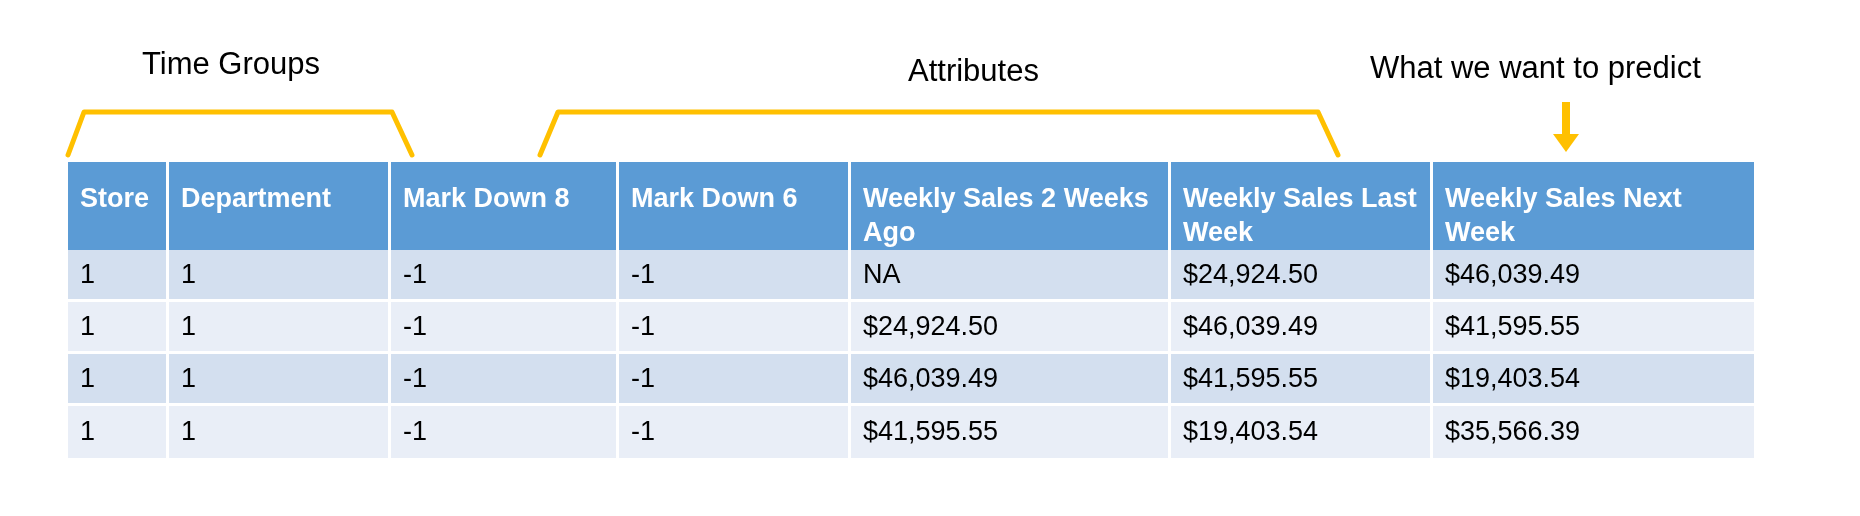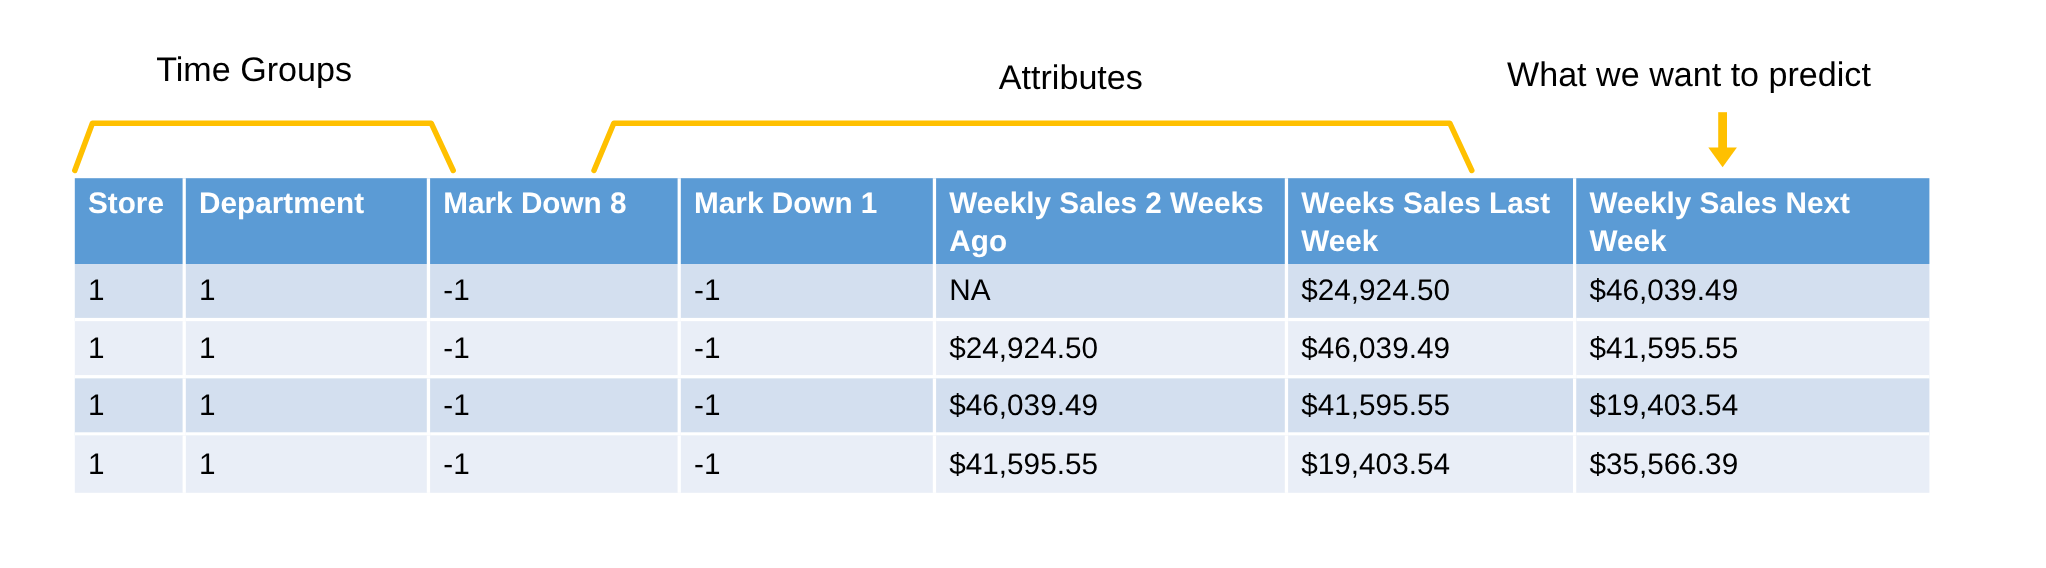--- a/index.html
+++ b/index.html
@@ -52,21 +52,21 @@
     table-layout: fixed;
     font-family: "Liberation Sans", sans-serif;
   }
   #data-table th {
     background: #5B9BD5;
     color: #ffffff;
     font-size: 27px;
     font-weight: bold;
     text-align: left;
     vertical-align: top;
-    padding: 7px 0 0 12px;
+    padding: 20px 0 0 12px;
     height: 78px;
     border-right: 3px solid #ffffff;
     line-height: 1.25;
     box-sizing: border-box;
   }
   #data-table th:last-child { border-right: none; }
   #data-table td {
     font-size: 27px;
     color: #000000;
     text-align: left;
@@ -123,23 +123,23 @@
       <col class="col-md2">
         <col class="col-ws2">
         <col class="col-wslast">
       <col class="col-wsnext">
     </colgroup>
     <thead>
       <tr>
         <th>Store</th>
         <th>Department</th>
         <th>Mark Down 8</th>
-        <th>Mark Down 1</th>
+        <th>Mark Down 6</th>
         <th>Weekly Sales 2 Weeks Ago</th>
-        <th>Weeks Sales Last Week</th>
+        <th>Weekly Sales Last Week</th>
         <th>Weekly Sales Next Week</th>
       </tr>
     </thead>
     <tbody>
       <tr class="row-odd">
         <td>1</td>
         <td>1</td>
         <td>-1</td>
         <td>-1</td>
         <td>NA</td>

